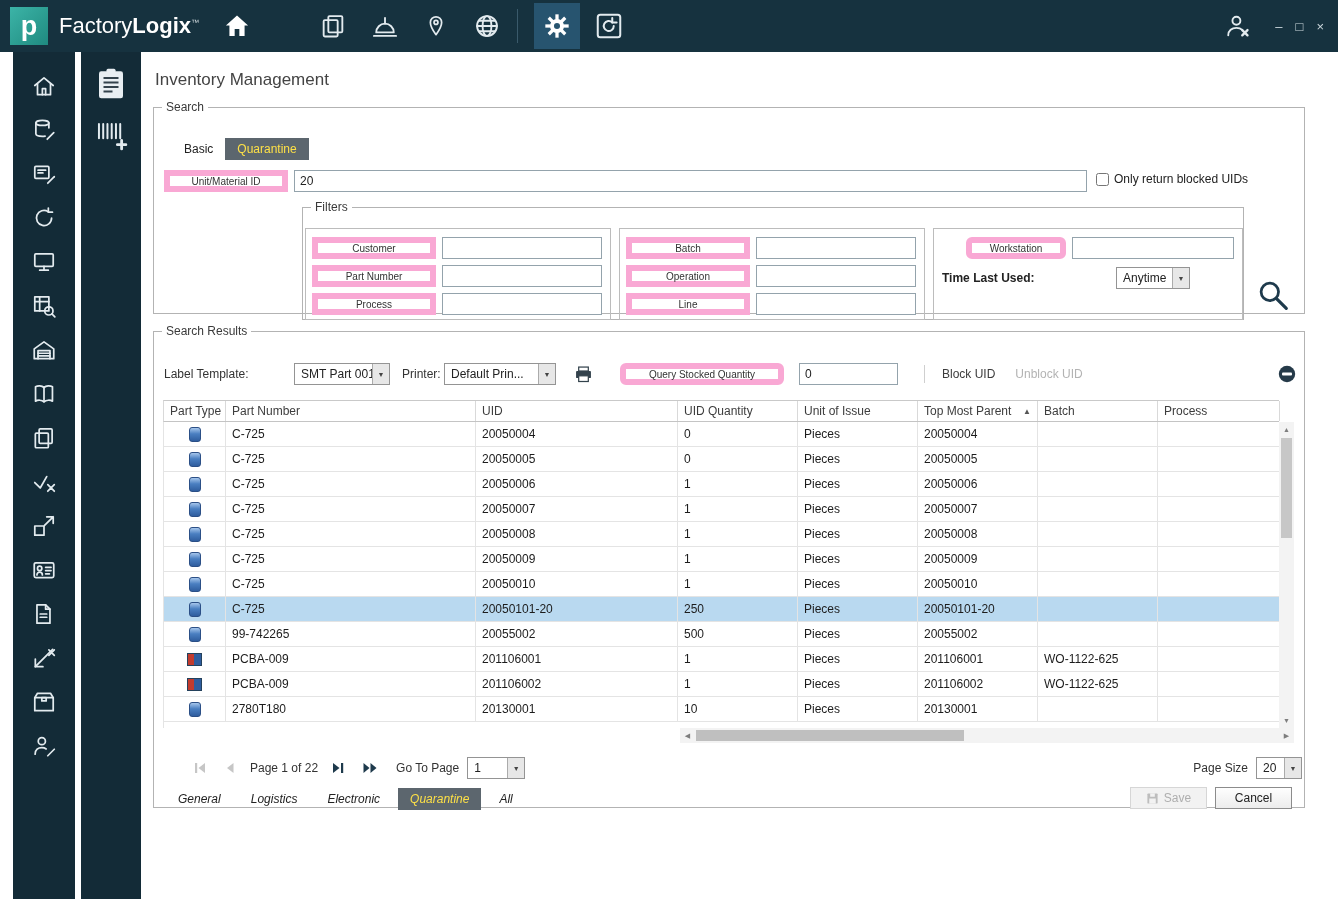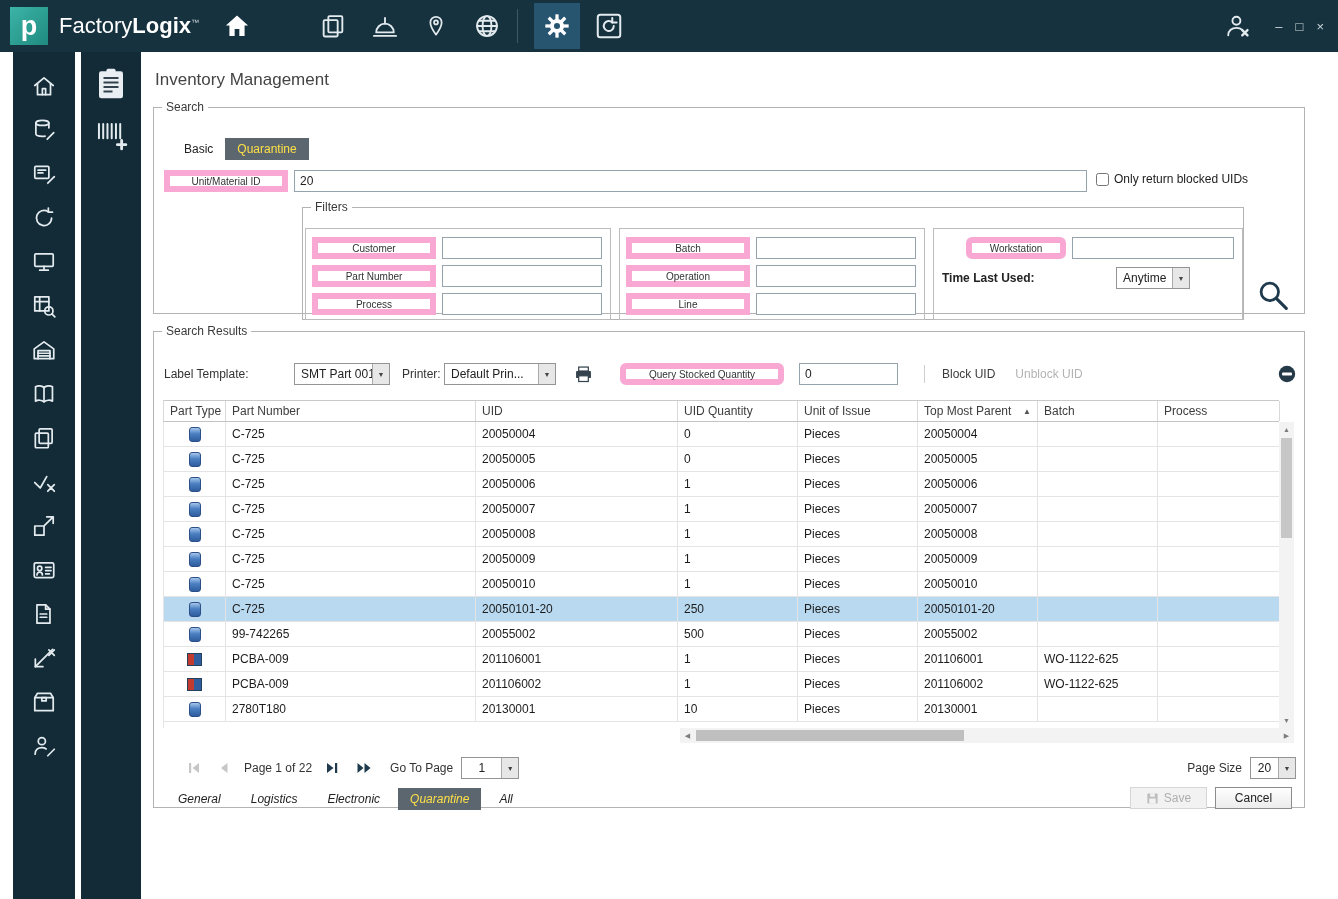--- a/index.html
+++ b/index.html
@@ -92,21 +92,21 @@
   .vscroll { left:1125px; top:84px; width:15px; height:306px; background:#f3f3f3; }
   .hscroll { left:526px; top:390px; width:614px; height:15px; background:#f3f3f3; display:flex; align-items:center; }
   .sb-arrow { width:15px; height:15px; display:flex; align-items:center; justify-content:center; font-size:7px; color:#7e7e7e; flex:none; }
   .vthumb { position:absolute; left:2px; top:16px; width:11px; height:100px; background:#c7c7c7; }
   .varrow-up { position:absolute; left:0; top:0; }
   .varrow-dn { position:absolute; left:0; bottom:0; }
   .hthumb { width:268px; height:11px; background:#bfbfbf; margin-left:1px; flex:none; }
   .hspacer { flex:1; }
 
   
-  .pager { left:10px; top:418px; width:1132px; height:24px; display:flex; align-items:center;text-align:center; }
+  .pager { left:16px; top:418px; width:1132px; height:24px; display:flex; align-items:center; }
   .pgbtn { width:20px; height:18px; display:flex; align-items:center; justify-content:center; }
 
   
   .vtabs { left:12px; top:450px; display:flex; gap:6px; align-items:center;font-style:italic; }
   .actions { right:12px; top:449px; display:flex; gap:8px; }
   .btn-save { width:77px; height:22px; background:#f2f2f2; border:1px solid #d6d6d6; color:#aeaeae;
     font-size:12px; display:flex; align-items:center; justify-content:center; gap:5px; }
   .btn-cancel { width:77px; height:22px; background:linear-gradient(#fefefe,#ececec); border:1px solid #8c8c8c; color:#222;
     font-size:12px; display:flex; align-items:center; justify-content:center; }
 

